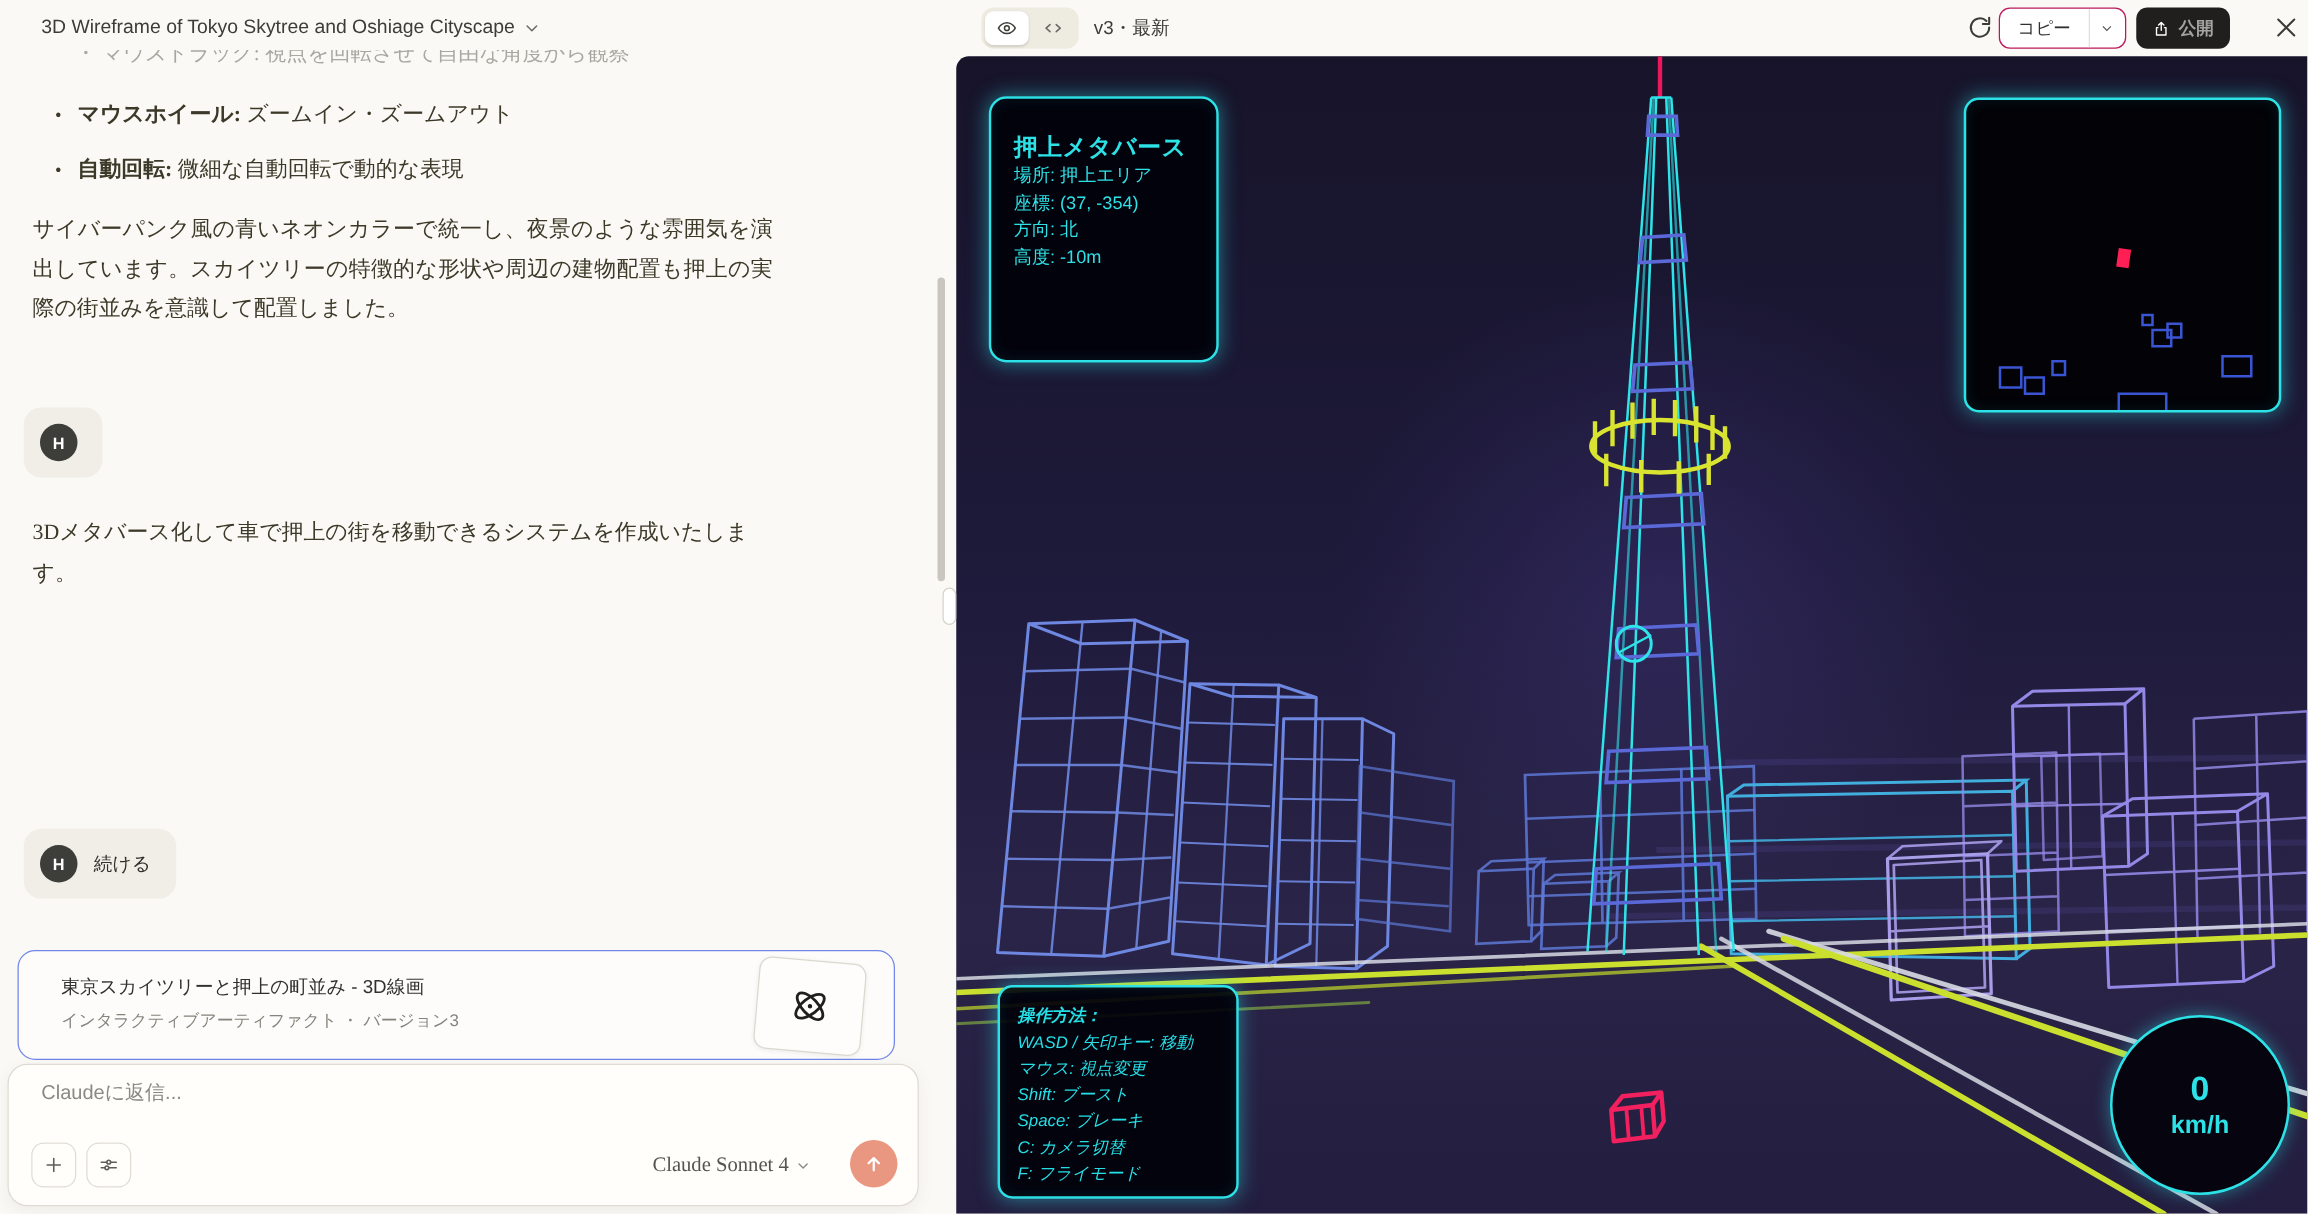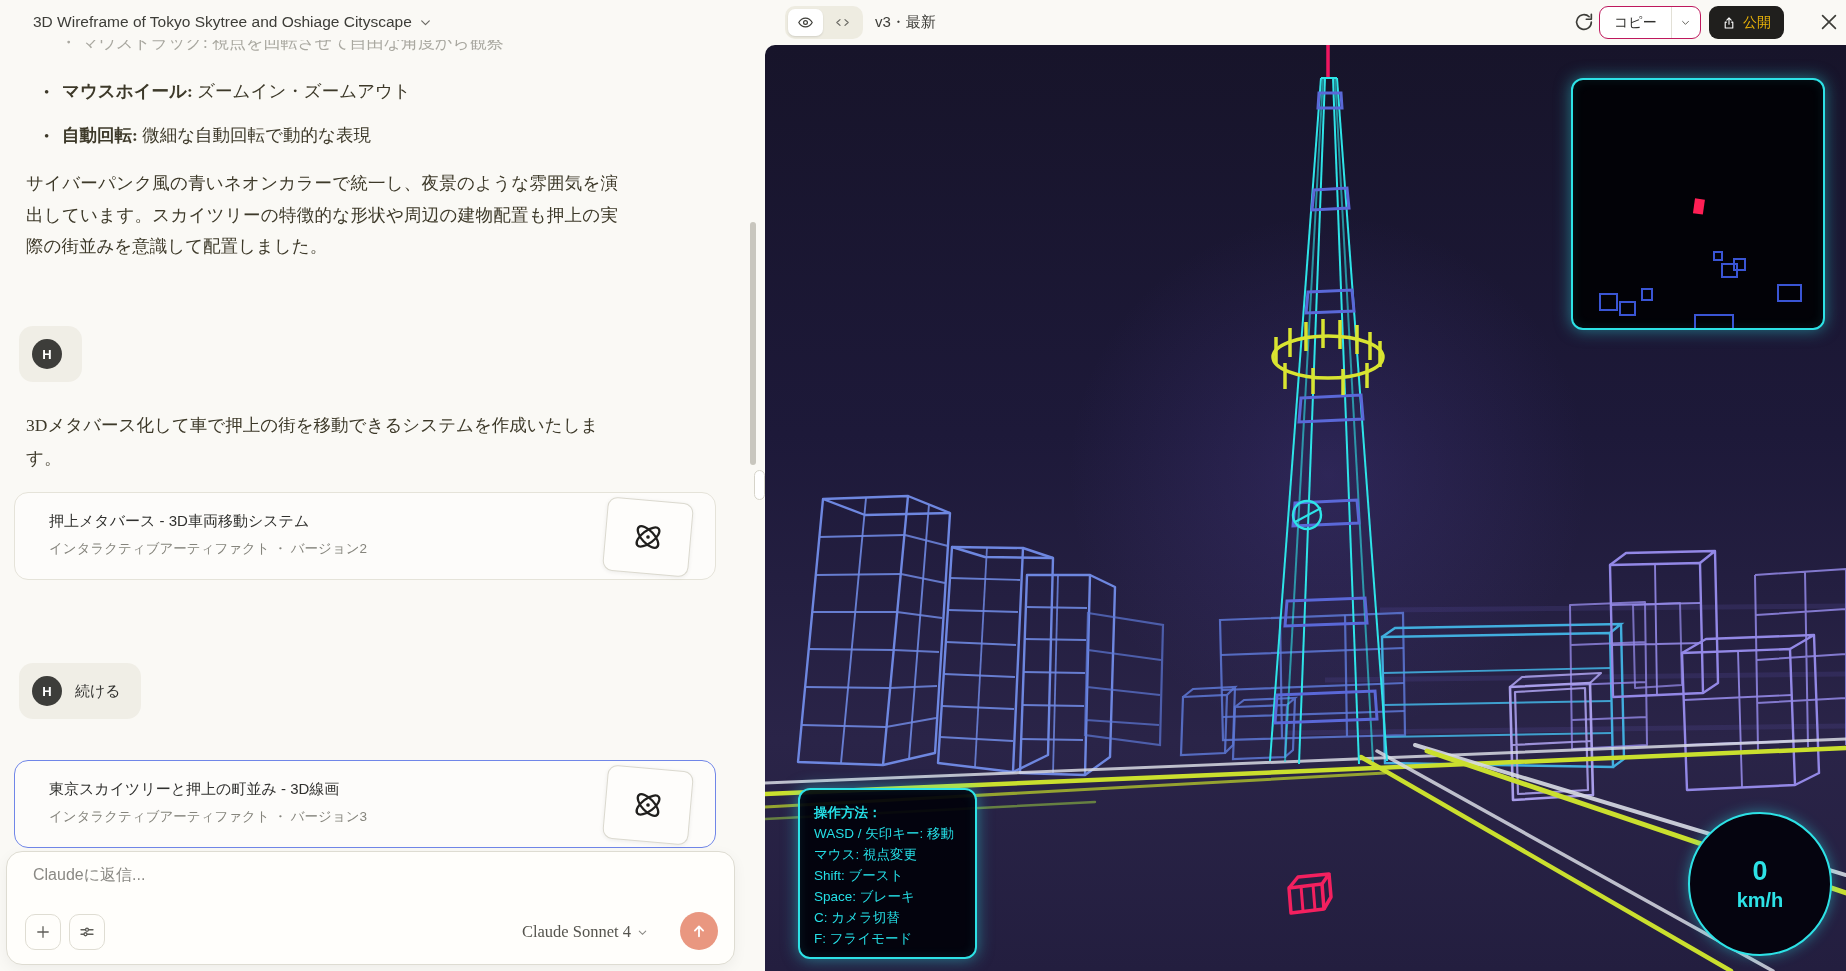--- a/index.html
+++ b/index.html
@@ -55,36 +55,36 @@
   .version-label { position:absolute; left:110px; top:13px; font-size:15px; color:#3d3d38; }
   .hdr-icon { position:absolute; top:11px; width:22px; height:22px; cursor:pointer; }
   .hdr-icon svg { width:22px; height:22px; stroke:#3d3d38; fill:none; stroke-width:1.8; stroke-linecap:round; stroke-linejoin:round; }
   .refresh-btn { left:808px; }
   .close-btn { left:1053px; }
   .copy-split { position:absolute; left:834px; top:6px; height:33px; background:#fff; border:1px solid #be185d; border-radius:9px; display:flex; align-items:stretch; overflow:hidden; }
   .copy-main { padding:0 14px; display:flex; align-items:center; font-size:14px; color:#30302e; cursor:pointer; }
   .copy-div { width:1px; background:#e2e0d6; }
   .copy-caret { width:28px; display:flex; align-items:center; justify-content:center; cursor:pointer; }
   .copy-caret svg { width:11px; height:11px; stroke:#55544e; fill:none; stroke-width:2; }
-  .publish-btn { position:absolute; left:944px; top:6px; height:33px; padding:0 13px; background:#201f1d; border:none; border-radius:9px; color:#eab308; font-size:14px; font-weight:normal; display:flex; align-items:center; gap:7px; cursor:pointer; font-family:"Liberation Sans",sans-serif; }
+  .publish-btn { position:absolute; left:944px; top:6px; height:33px; padding:0 13px; background:#201f1d; border:none; border-radius:9px; color:#a3a3a3; font-size:14px; font-weight:bold; display:flex; align-items:center; gap:7px; cursor:pointer; font-family:"Liberation Sans",sans-serif; }
   .publish-btn svg { width:14px; height:14px; stroke:#fff; fill:none; stroke-width:1.9; stroke-linecap:round; stroke-linejoin:round; }
 
   
   .scene { position:absolute; left:0; top:45px; width:1081px; height:926px; border-top-left-radius:10px; overflow:hidden;
            background:linear-gradient(180deg,#17142a 0%,#1d1939 42%,#2a2448 75%,#231e3f 100%); }
   .scene svg.world { position:absolute; left:0; top:0; }
 
   .hud { position:absolute; background:rgba(1,1,10,.93); border:2px solid #2de2e6; color:#2de2e6;
          box-shadow:0 0 16px rgba(45,226,230,.5), inset 0 0 12px rgba(45,226,230,.10); }
   .info-panel { left:26px; top:32px; width:184px; height:213px; border-radius:14px; padding:26px 18px 0 18px; }
   .info-panel .ip-title { font-size:19px; font-weight:bold; letter-spacing:.5px; }
   .info-panel .ip-line { font-size:14.5px; line-height:21.5px; }
   .info-panel .ip-line:first-of-type { margin-top:19px; }
   .minimap { left:806px; top:33px; width:254px; height:252px; border-radius:12px; background:#020207; }
-  .controls-panel { left:33px; top:743px; width:179px; height:171px; border-radius:12px; padding:12px 14px; color:#25dfe6; }
+  .controls-panel { left:33px; top:743px; width:193px; height:171px; border-radius:12px; padding:12px 14px; color:#25dfe6;font-style:italic; }
   .controls-panel .cp-title { font-size:13.5px; font-weight:bold; line-height:21px; }
   .controls-panel .cp-line { font-size:13.5px; line-height:21px; white-space:nowrap; }
   .speedometer { left:923px; top:767px; width:144px; height:144px; border-radius:50%; background:#05040f; border:2.5px solid #2de2e6;
                  display:flex; flex-direction:column; align-items:center; justify-content:center; gap:2px;
                  box-shadow:0 0 14px rgba(45,226,230,.45); position:absolute; color:#2de2e6; }
   .speedometer .spd-val { font-size:27px; font-weight:bold; }
   .speedometer .spd-unit { font-size:20px; font-weight:bold; }
 </style>
 </head>
 <body>
@@ -112,31 +112,20 @@
     </div>
 
     <div class="para">サイバーパンク風の青いネオンカラーで統一し、夜景のような雰囲気を演出しています。スカイツリーの特徴的な形状や周辺の建物配置も押上の実際の街並みを意識して配置しました。</div>
 
     <div class="user-bubble" style="top:326px;">
       <div class="avatar">H</div>
     </div>
 
     <div class="assistant-line">3Dメタバース化して車で押上の街を移動できるシステムを作成いたします。</div>
 
-    <div class="artifact-card" style="top:492px;">
-      <div class="a-title">押上メタバース - 3D車両移動システム</div>
-      <div class="a-sub">インタラクティブアーティファクト ・ バージョン2</div>
-      <div class="icon-tile">
-        <svg viewBox="0 0 24 24" fill="none" stroke="#201f1d" stroke-width="1.5">
-          <ellipse cx="12" cy="12" rx="9" ry="4.1" transform="rotate(42 12 12)"></ellipse>
-          <ellipse cx="12" cy="12" rx="9" ry="4.1" transform="rotate(-42 12 12)"></ellipse>
-          <circle cx="12" cy="12" r="1.2" fill="#201f1d" stroke="none"></circle>
-        </svg>
-      </div>
-    </div>
 
     <div class="user-bubble" style="top:663px;">
       <div class="avatar">H</div>
       <div class="msg">続ける</div>
     </div>
 
     <div class="artifact-card selected" style="top:760px;padding-left:45px;">
       <div class="a-title">東京スカイツリーと押上の町並み - 3D線画</div>
       <div class="a-sub">インタラクティブアーティファクト ・ バージョン3</div>
       <div class="icon-tile">
@@ -332,20 +321,27 @@
           <path d="M520,318 L520,344 M548,323 L548,349 M578,324 L578,350 M602,318 L602,343"></path>
         </g>
 
         <g fill="none" stroke="#f3205f" stroke-width="3.5" stroke-linejoin="round">
           <path d="M524,843 L557,839 L559,864 L526,868 Z"></path>
           <path d="M524,843 L533,832 L564,829 L557,839 M564,829 L566,852 L559,864"></path>
           <path d="M536,841 L538,866 M548,840 L550,865" stroke-width="3"></path>
         </g>
       </svg>
 
+      <div class="hud info-panel">
+        <div class="ip-title">押上メタバース</div>
+        <div class="ip-line">場所: 押上エリア</div>
+        <div class="ip-line">座標: (37, -354)</div>
+        <div class="ip-line">方向: 北</div>
+        <div class="ip-line">高度: -10m</div>
+      </div>
 
       <div class="hud minimap">
         <svg width="250" height="248" viewBox="0 0 250 248">
           <g fill="none" stroke="#3a55d4" stroke-width="2">
             <rect x="141" y="172" width="8" height="8"></rect>
             <rect x="149" y="184" width="15" height="13"></rect>
             <rect x="161" y="179" width="11" height="11"></rect>
             <rect x="27" y="214" width="17" height="16"></rect>
             <rect x="47" y="222" width="15" height="13"></rect>
             <rect x="69" y="209" width="10" height="11"></rect>

